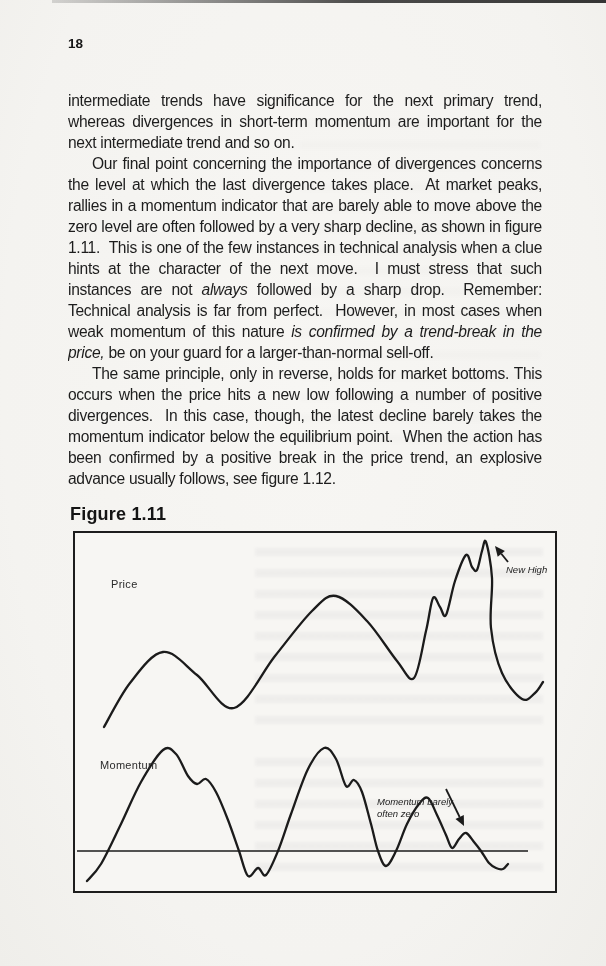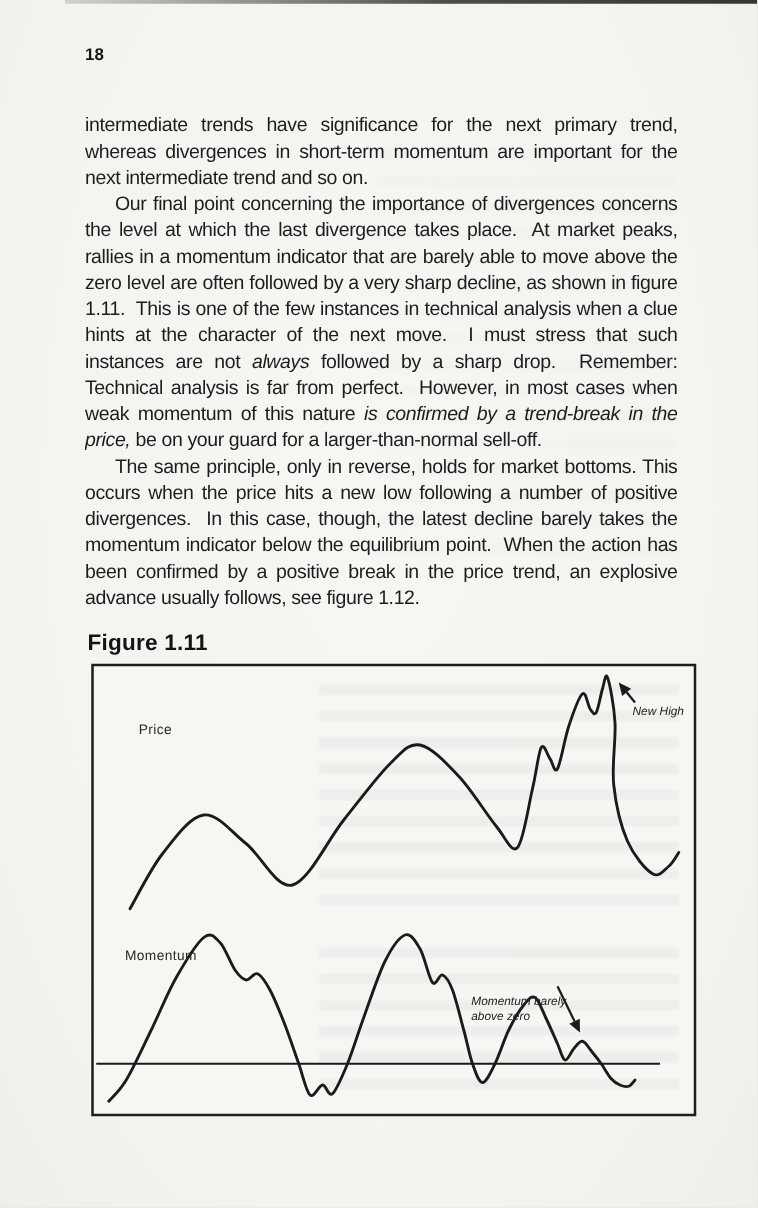--- a/index.html
+++ b/index.html
@@ -65,16 +65,16 @@
           <line x1="371" y1="256" x2="384.6253428115069" y2="284.007649112542" stroke="#1b1b1b" stroke-width="1.8"></line>
           <polygon points="389,293 388.8,282.0 380.5,286.0" fill="#1b1b1b"></polygon>
         </g>
     </svg>
 
     <div class="fig-lbl lbl-price">Price</div>
     <div class="fig-lbl lbl-momentum">Momentum</div>
     <div class="fig-ann ann-newhigh">New High</div>
     <div class="fig-ann ann-momo">
       <div>Momentum barely</div>
-      <div>above zero</div>
+      <div>often zero</div>
     </div>
   </div>
 </div>
 
 </body></html>

